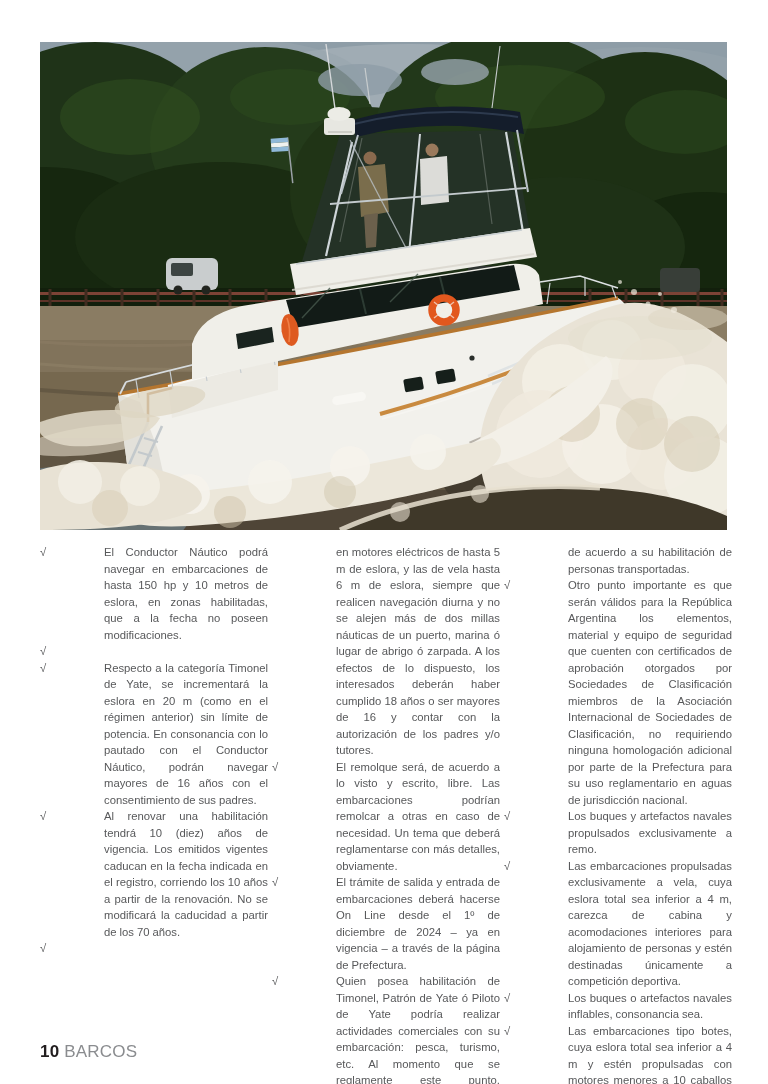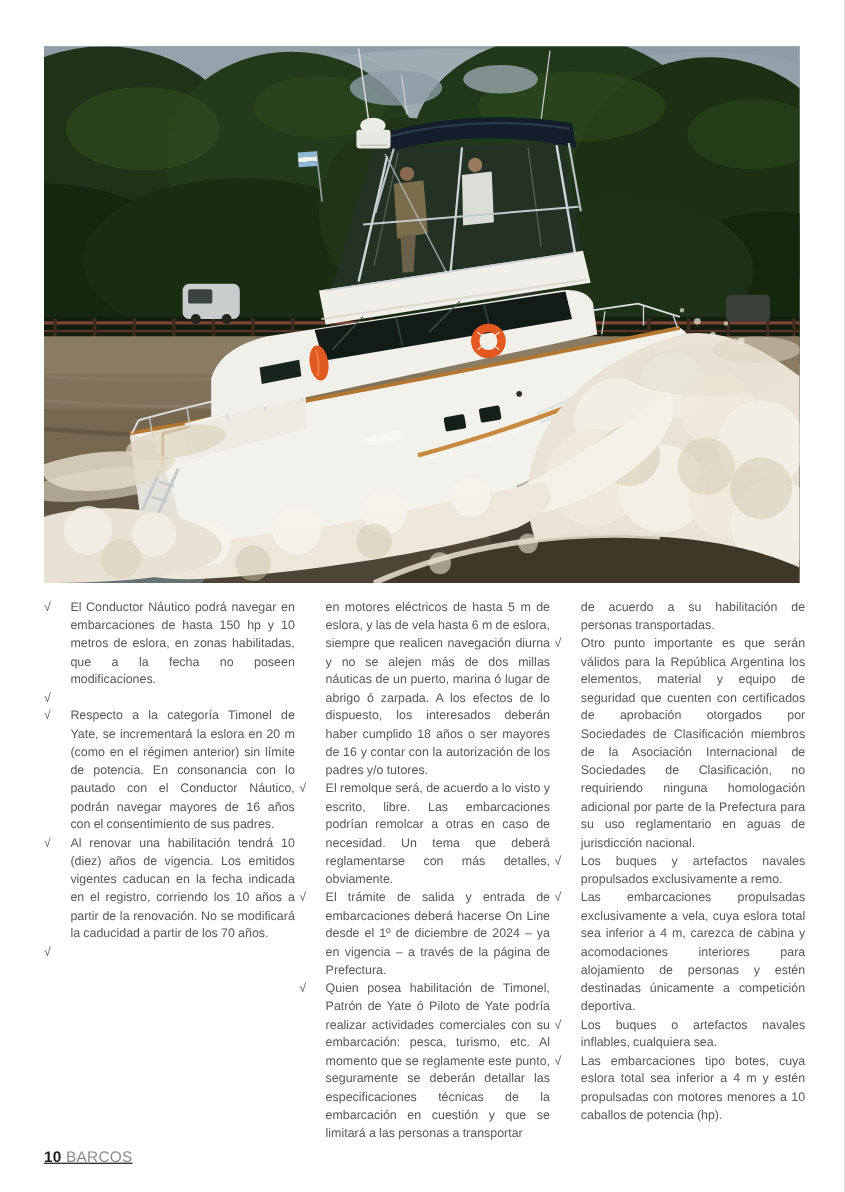--- a/index.html
+++ b/index.html
@@ -22,24 +22,25 @@
   .bullet{
     flex:0 0 24px;width:24px;
     font-size:11.3px;line-height:16.5px;color:#57585a;
   }
   .itext{
     flex:1;
     font-size:11.3px;line-height:16.5px;color:#57585a;
     text-align:justify;text-justify:inter-word;
     hyphens:auto;-webkit-hyphens:auto;
     word-spacing:-0.2px;
+    margin-left:40px;
   }
   .footer{
     position:absolute;left:40px;top:1045px;
-    font-size:14px;line-height:13px;letter-spacing:.2px;text-decoration:underline;
+    font-size:17px;line-height:13px;letter-spacing:.2px;
   }
   .footer .pnum{font-weight:bold;color:#221e1f;}
   .footer .pmag{color:#8a8c8f;}
 </style>
 </head>
 <body>
 
 <div class="page">
 
   <figure class="photo">
@@ -300,21 +301,21 @@
         <div class="item">
           <span class="bullet">√</span>
           <span class="itext">Los buques y artefactos navales propulsados exclusivamente a remo.</span>
         </div>
         <div class="item">
           <span class="bullet">√</span>
           <span class="itext">Las embarcaciones propulsadas exclusivamente a vela, cuya eslora total sea inferior a 4 m, carezca de cabina y acomodaciones  interiores para alojamiento de personas y estén destinadas únicamente a competición deportiva.</span>
         </div>
         <div class="item">
           <span class="bullet">√</span>
-          <span class="itext">Los buques o artefactos navales inflables, cualquiera sea.</span>
+          <span class="itext">Los buques o artefactos navales inflables, consonancia sea.</span>
         </div>
         <div class="item">
           <span class="bullet">√</span>
           <span class="itext">Las embarcaciones tipo botes, cuya eslora total sea inferior a 4 m y estén propulsadas con motores menores a 10 caballos de potencia (hp).</span>
         </div>
       </section>
   </main>
 
   <div class="footer">
     <span class="pnum">10</span>

